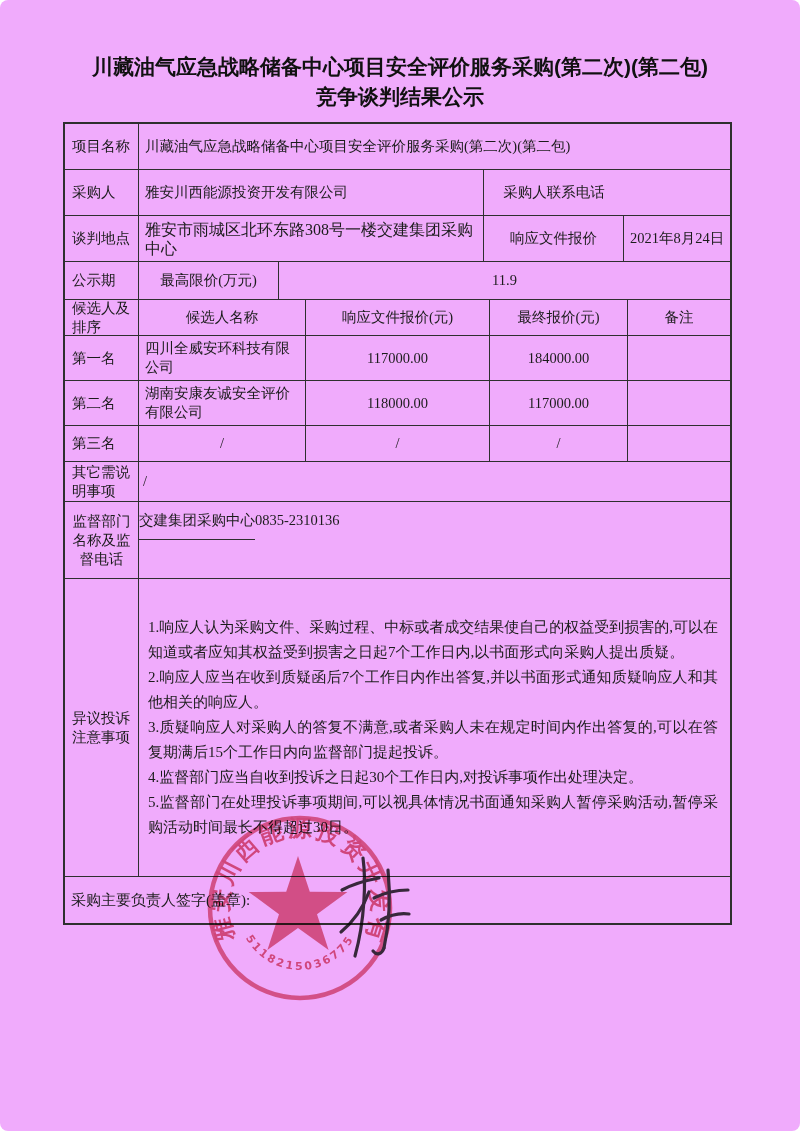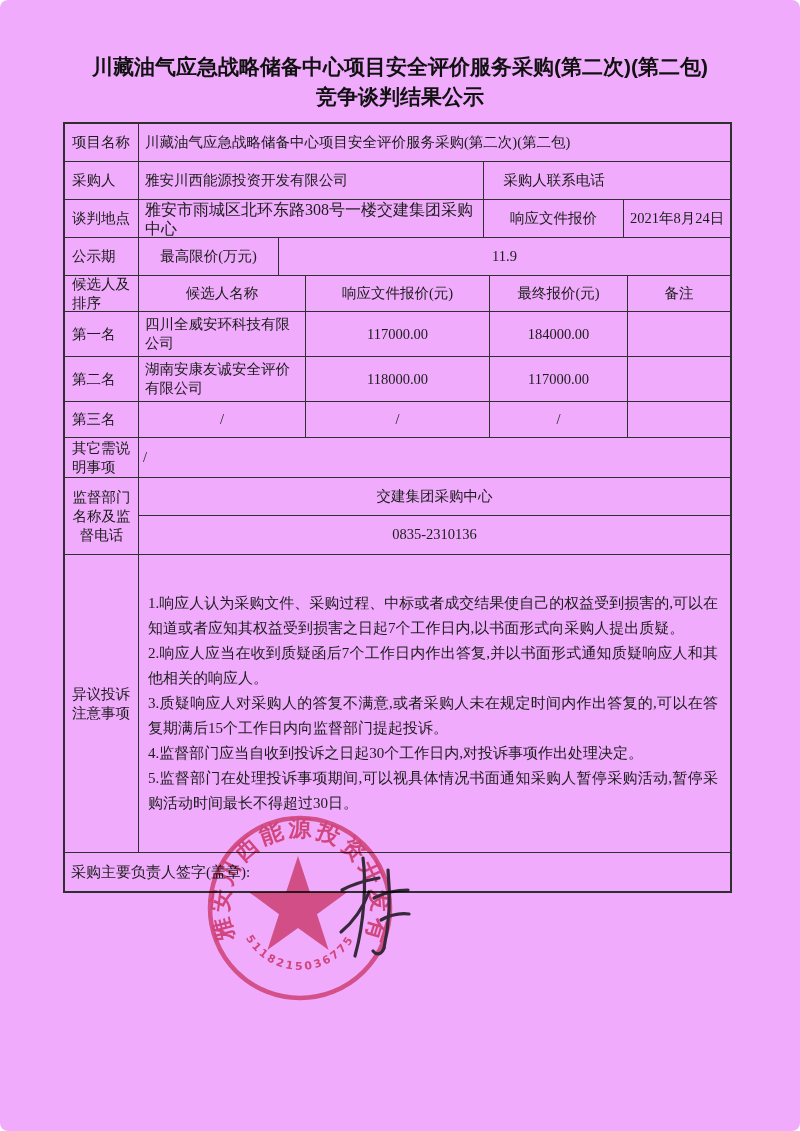--- a/index.html
+++ b/index.html
@@ -25,34 +25,34 @@
     border-right:1.5px solid #2f2f2f;
     display:flex; align-items:center;
     font-size:14.5px; line-height:19px; color:#1c1c1c;
     overflow:hidden;
   }
   .cell:last-child { border-right:none; }
   .lab { width:74px; flex:0 0 74px; padding-left:7px; padding-right:3px; }
   .lab-c { justify-content:center; text-align:center; padding:0 3px; }
   .val-l { padding-left:6px; padding-right:4px; }
   .c { justify-content:center; text-align:center; }
-  .h43 { height:38px; } .h38 { height:38px; } .h36 { height:36px; }
+  .h43 { height:46px; } .h38 { height:38px; } .h36 { height:36px; }
   .h45 { height:45px; } .h40 { height:40px; } .h77 { height:77px; }
   .h298 { height:298px; }
   
   .colA2 { width:345px; flex:0 0 345px; }
   .colA3 { width:140px; flex:0 0 140px;text-align:right; }
   .colA4 { flex:1; }
   
   .colB2 { width:167px; flex:0 0 167px; }
   .colB3 { width:184px; flex:0 0 184px; }
   .colB4 { width:138px; flex:0 0 138px; }
   .colB5 { flex:1; }
   
-  .sup-right { flex:1; display:flex; flex-direction:column; }
+  .sup-right { flex:1; display:flex; flex-direction:row; }
   .sup-sub { display:flex; align-items:center; justify-content:center;
     font-size:14.5px; }
   .sup-sub.top { height:38px; border-bottom:1.5px solid #2f2f2f; }
   .sup-sub.bot { height:37.5px; }
   
   .obj-content { flex:1; padding:10px 12px 10px 9px; display:flex;
     flex-direction:column; justify-content:center; }
   .obj-content div { font-size:15px; line-height:25px; text-align:justify; }
   .sign-cell { flex:1; padding-left:6px; font-size:15px; }
   .seal { position:absolute; left:170px; top:778px; width:260px; height:260px;

